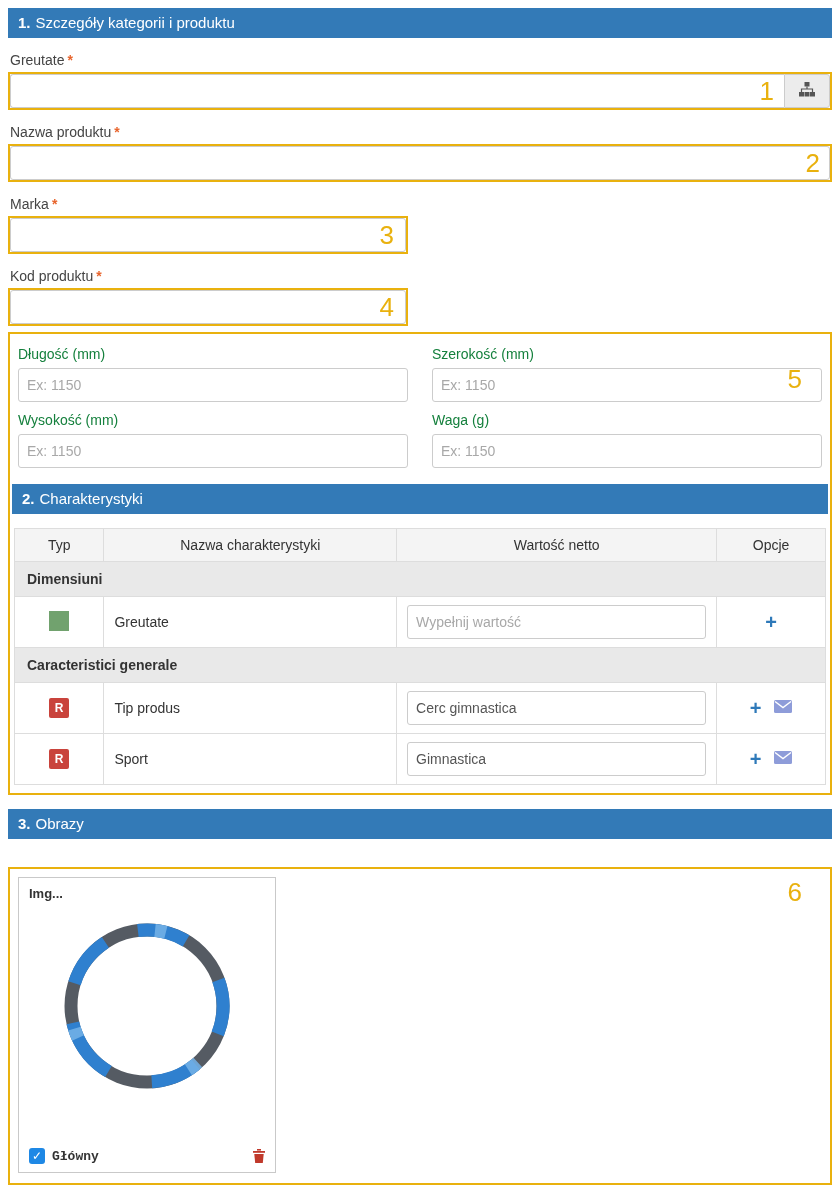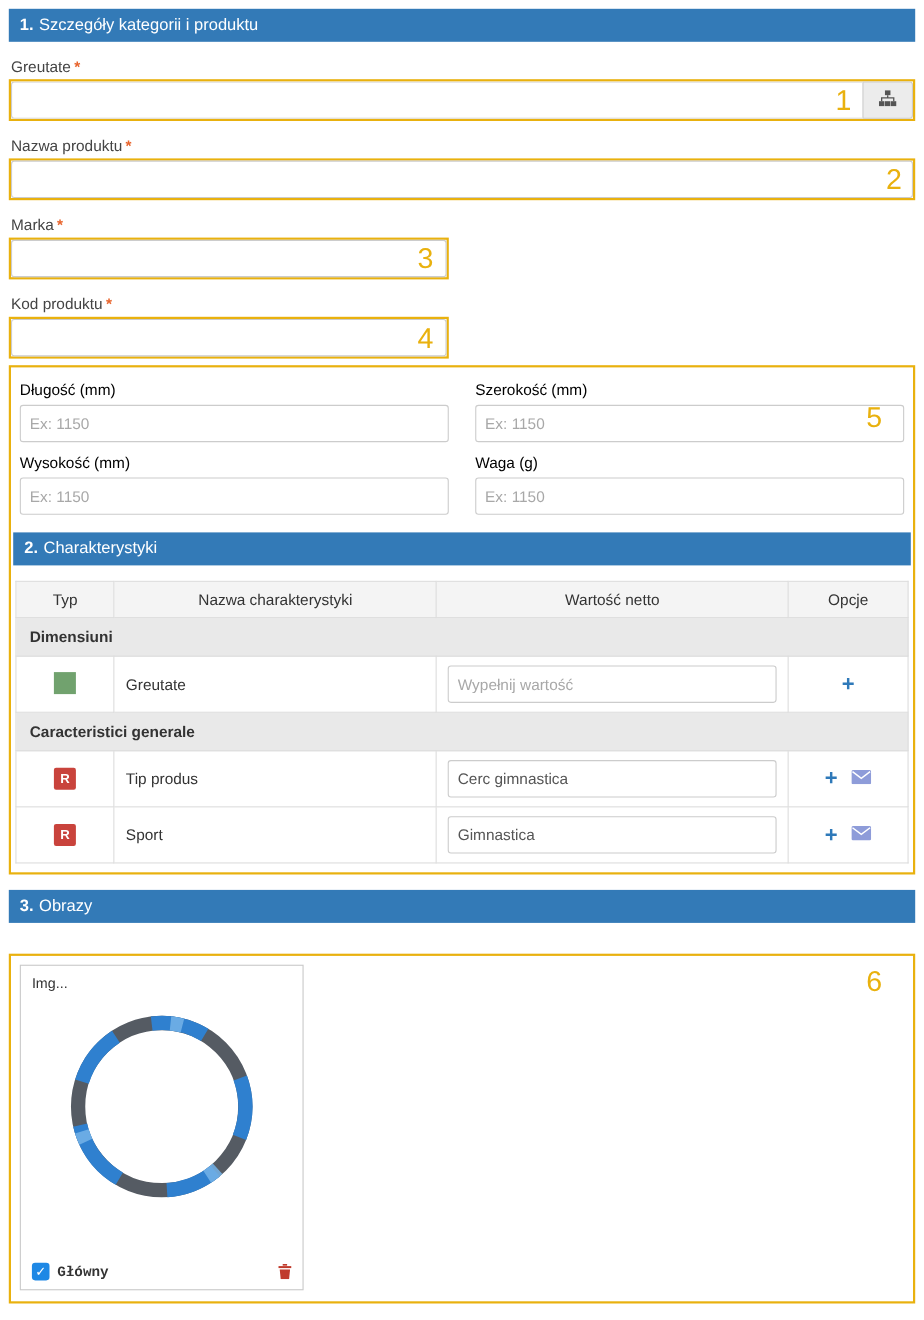--- a/index.html
+++ b/index.html
@@ -77,21 +77,21 @@
 
   .w400 { width: 400px; }
 
   
   .dim-grid {
     display: grid;
     grid-template-columns: 1fr 1fr;
     column-gap: 24px;
     padding: 2px 8px 12px;
   }
-  .dim-field .field-label { margin: 10px 0 6px; color: #000000; }
+  .dim-field .field-label { margin: 10px 0 6px; color: #15803d; }
 
   .inner-header { margin: 4px 2px 0; }
 
   
   table.chars {
     width: calc(100% - 8px);
     margin: 14px 4px 8px;
     border-collapse: collapse;
     font-size: 14px;
   }
@@ -143,21 +143,21 @@
 
   
   .images-box { height: 318px; padding: 8px; }
   .img-card {
     width: 258px;
     height: 296px;
     border: 1px solid #c9c9c9;
     background: #fff;
     position: relative;
   }
-  .img-card-title { padding: 8px 10px; font-size: 13px; color: #333; }
+  .img-card-title { padding: 8px 10px; font-size: 13px; color: #333; font-weight: bold; }
   .ring-wrap { display: flex; justify-content: center; margin-top: 2px; }
   .img-footer {
     position: absolute;
     left: 10px; right: 10px; bottom: 8px;
     display: flex;
     align-items: center;
   }
   .checkbox {
     width: 16px; height: 16px;
     background: #1e88e5;

